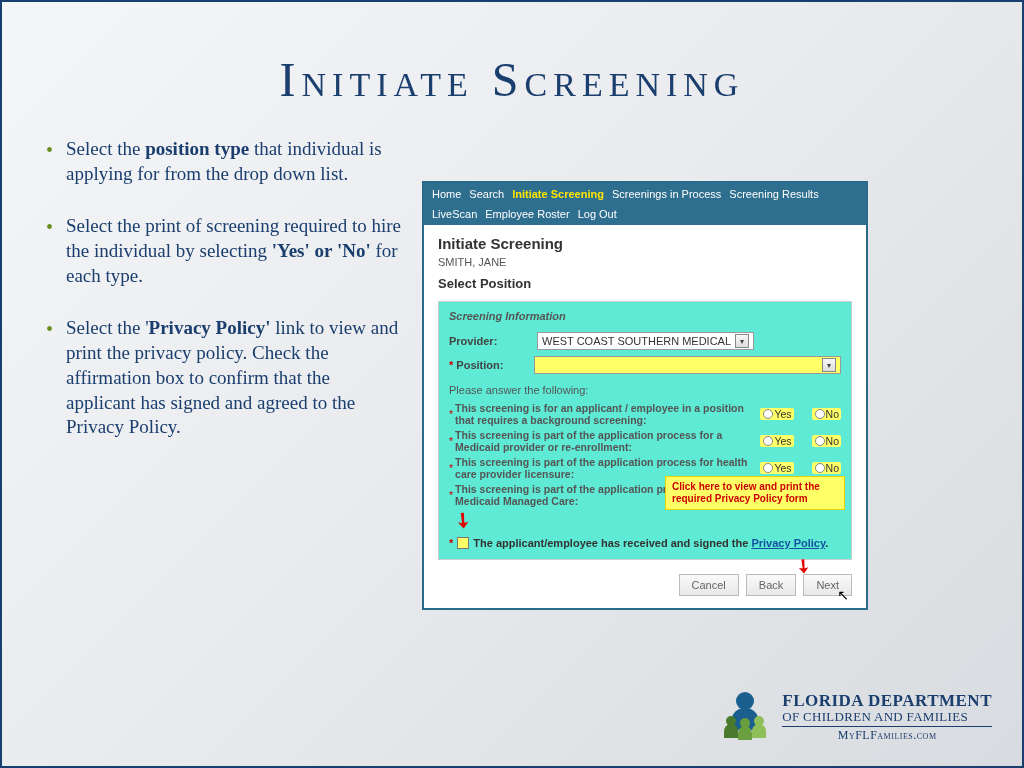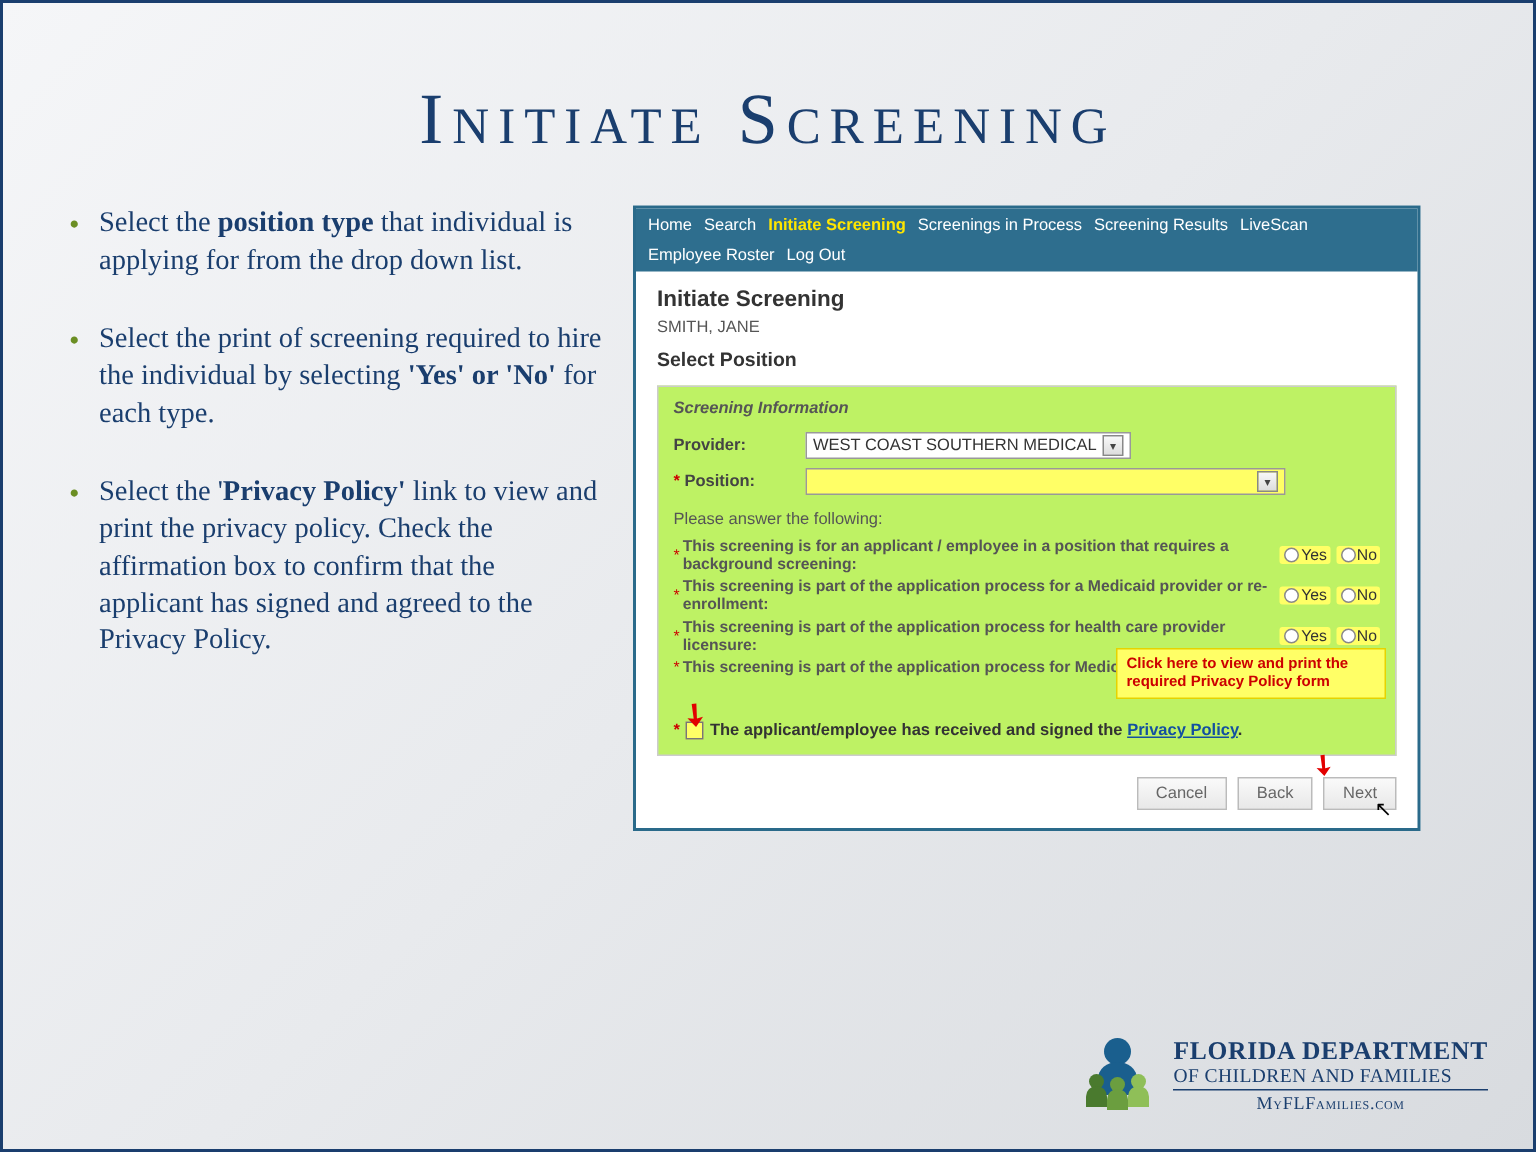--- a/index.html
+++ b/index.html
@@ -44,46 +44,47 @@
     content: "•";
     position: absolute;
     left: 4px;
     top: 0;
     color: #6b8e23;
     font-size: 20px;
   }
   .bullets b { font-weight: bold; margin-top: 24px; }
 
   .app-window {
-    width: 525px;
+    width: 446px;
     background: #fff;
     border: 2px solid #2a6a8a;
     font-family: Arial, sans-serif;
     font-size: 11px;
     color: #333;
+    margin-top: 44px;
   }
   .app-nav {
     background: #2e6e8e;
     color: #fff;
     padding: 5px 8px;
     font-size: 11px;
     display: flex;
     gap: 8px;
     flex-wrap: wrap;
   }
   .app-nav span { cursor: pointer; }
   .app-nav .active { color: #ffe600; font-weight: bold; }
   .app-body { padding: 10px 14px 12px 14px; }
   .page-h1 { font-size: 15px; font-weight: bold; color: #333; margin-bottom: 4px; }
   .person { font-size: 11px; color: #555; margin-bottom: 8px; }
   .subhead { font-size: 13px; font-weight: bold; margin-bottom: 10px; }
   .panel {
     border: 1px solid #ccc;
     padding: 8px 10px 10px 10px;
-    background: #bef264;
+    background: #5eead4;
     position: relative;
   }
   .panel-title { font-style: italic; font-weight: bold; color: #555; font-size: 11px; margin-bottom: 10px; }
   .form-row { display: flex; align-items: center; margin-bottom: 6px; font-size: 11px; }
   .form-row label { width: 80px; text-align: left; margin-right: 8px; color: #444; font-weight: bold; }
   .req::before { content: "* "; color: #c00; }
   .dd {
     border: 1px solid #999;
     background: #fff;
     height: 18px;
@@ -98,21 +99,21 @@
     border: 1px solid #888;
     background: linear-gradient(#f8f8f8,#ddd);
     display: inline-flex; align-items: center; justify-content: center;
     font-size: 8px; color: #444;
   }
   .dd.position { background: #ffff66; width: 320px; }
   .instr { font-size: 11px; color: #555; margin: 10px 0 6px 0; }
   .q-row { display: flex; align-items: center; font-size: 10.5px; margin-bottom: 3px; }
   .q-row .star { color: #c00; margin-right: 2px; }
   .q-row .q-text { flex: 1; font-weight: bold; color: #555; }
-  .yn { display: flex; gap: 4px; align-items: center; }
+  .yn { display: flex; gap: 18px; align-items: center; }
   .hl { background: #ffff66; padding: 0 2px; border-radius: 2px; display: inline-flex; align-items: center; }
   .radio {
     width: 10px; height: 10px; border: 1px solid #888; border-radius: 50%;
     display: inline-block; margin: 0 1px; background: #fff;
   }
   .required-note { font-size: 10.5px; color: #555; margin-top: 4px; }
   .required-note .star { color: #c00; }
   .callout {
     position: absolute;
     right: 6px;

